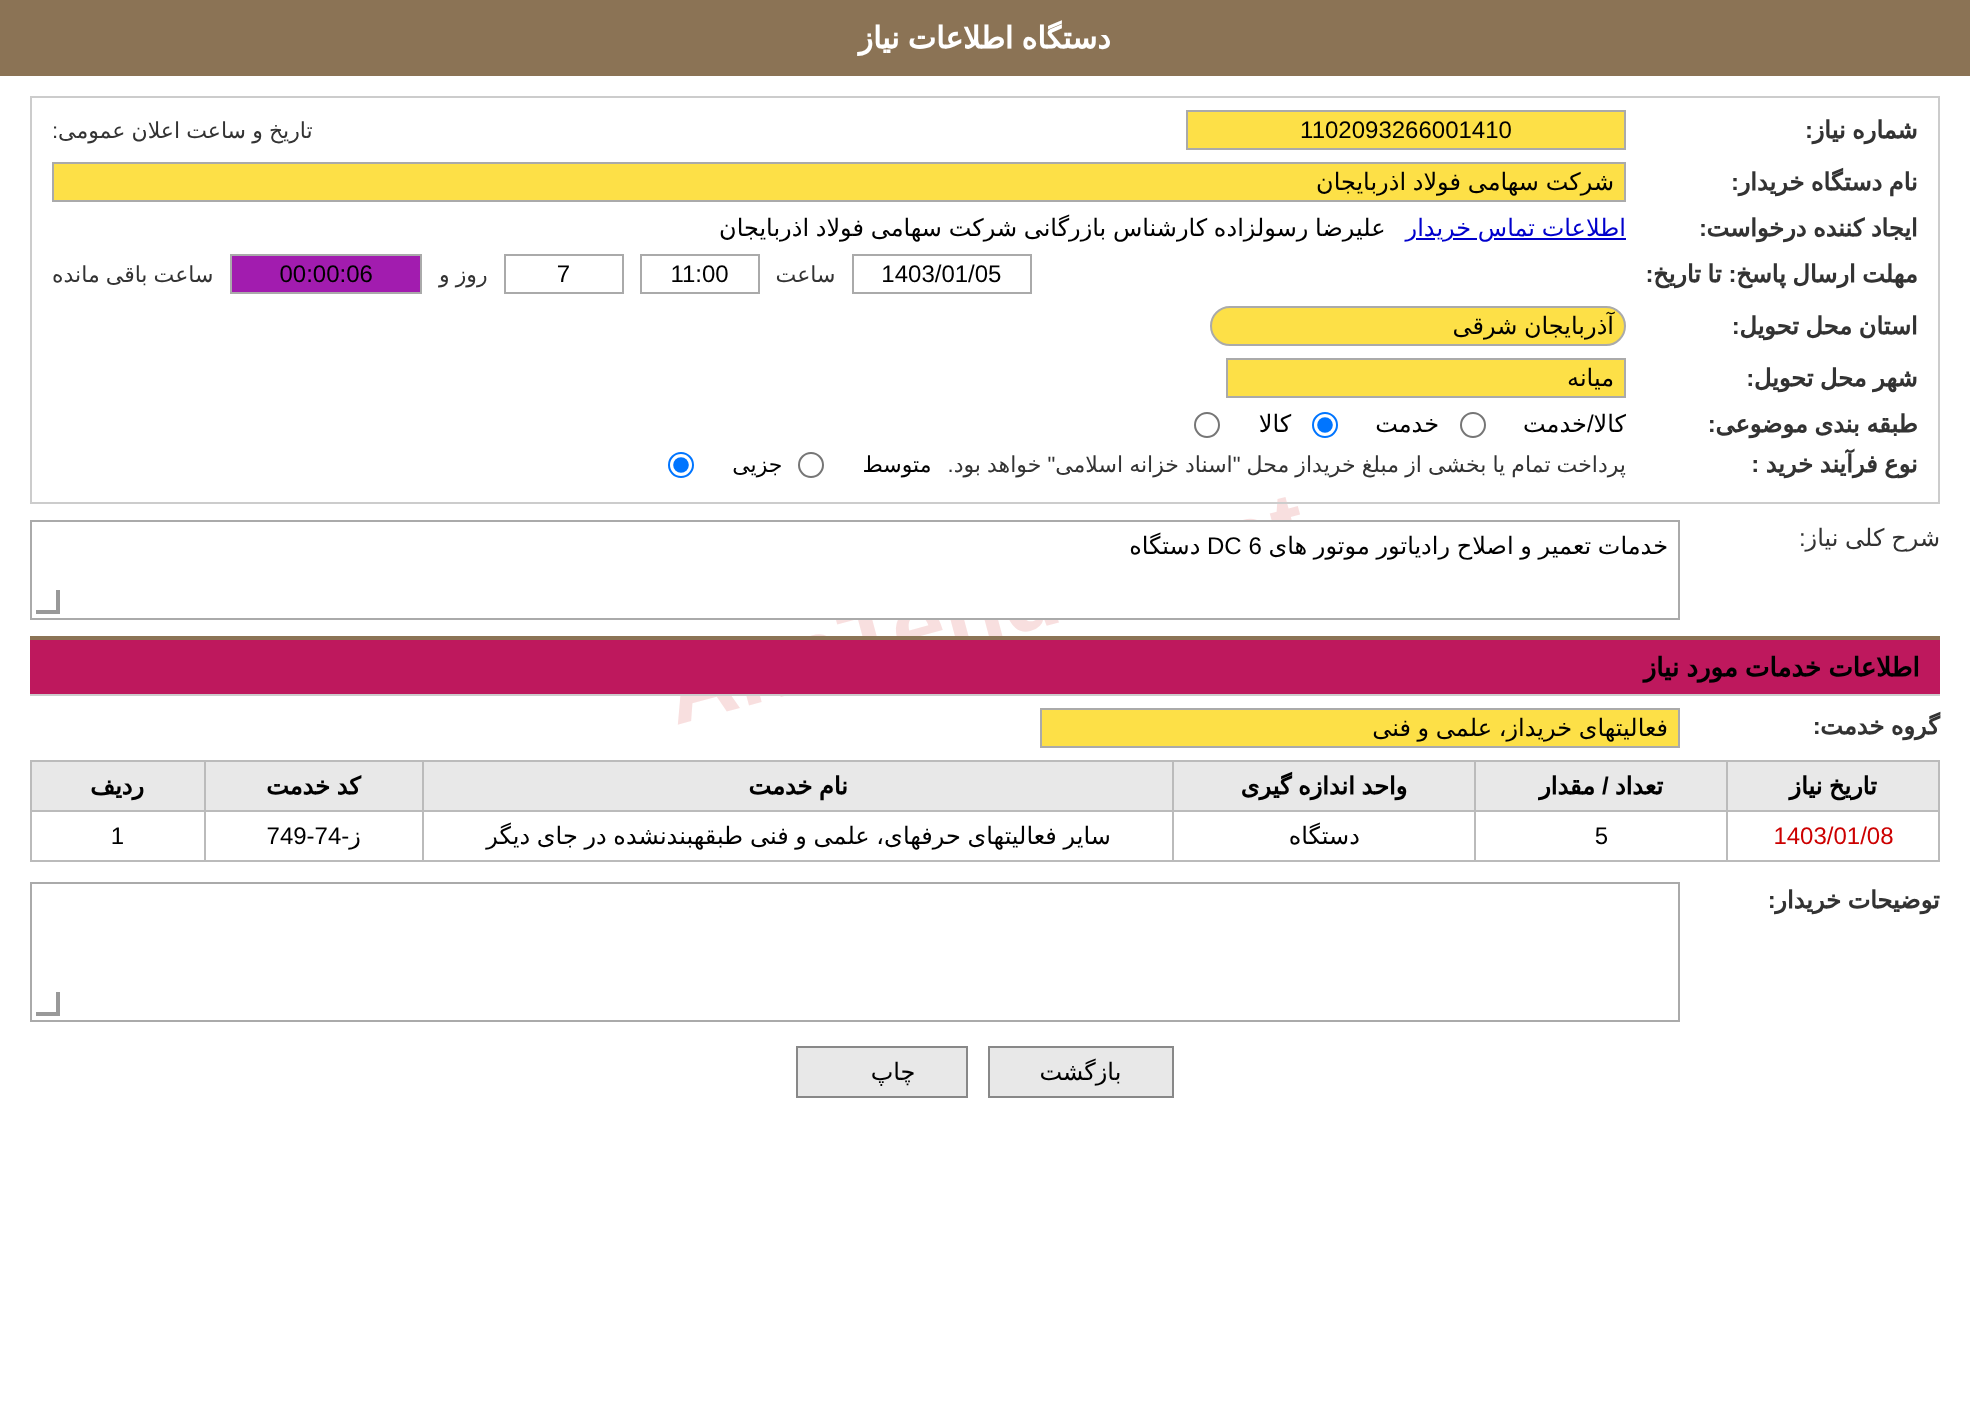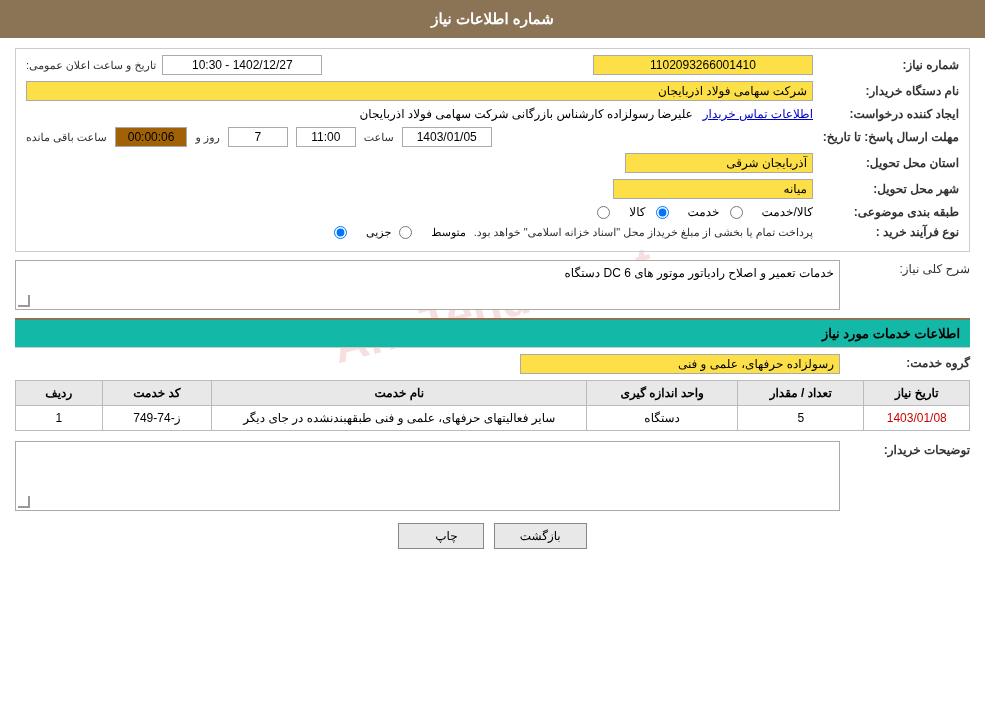--- a/index.html
+++ b/index.html
@@ -101,21 +101,21 @@
       align-items: center;
       gap: 19px;
     }
     .purchase-type-row {
       display: flex;
       align-items: center;
       gap: 8px;
       font-size: 11px;
     }
     .section-title {
-      background: #14b8a6;
+      background: #be185d;
       border-top: 2px solid #8b7355;
       border-bottom: 1px solid #ccc;
       padding: 6px 10px;
       font-weight: bold;
       font-size: 13px;
       text-align: right;
       margin: 8px 0 6px 0;
     }
     .description-box {
       border: 1px solid #aaa;
@@ -224,49 +224,48 @@
     }
     .row-value {
       flex: 1;
     }
     .info-block {
       border: 1px solid #ccc;
       padding: 6px 10px;
     }
     .timer-box {
       border: 1px solid #aaa;
-      padding: 2px 12px;
-      background: #a16207;
+      padding: 2px 24px;
+      background: #a21caf;
       min-width: 70px;
       text-align: left;
     }
   </style>
 </head>
 <body>
 
 <div class="page-wrapper">
 
   <div class="header-bar">
-    <span>شماره اطلاعات نیاز</span>
+    <span>دستگاه اطلاعات نیاز</span>
   </div>
 
   <div class="main-content watermark-area">
     <div class="watermark">AnaTender.net</div>
     <div class="inner-content">
 
       <div class="info-block">
 
         <div class="form-row">
           <div class="label-cell">شماره نیاز:</div>
           <div class="value-cell">
             <div class="input-box" style="width:220px;direction:ltr;text-align:center;">1102093266001410</div>
           </div>
 
           <div style="display:flex;align-items:center;gap:6px;margin-right:auto;">
-            <div class="announce-date-box">1402/12/27 - 10:30</div>
             <span class="small-label">تاریخ و ساعت اعلان عمومی:</span>
           </div>
         </div>
 
         <div class="form-row">
           <div class="label-cell">نام دستگاه خریدار:</div>
           <div class="value-cell">
             <div class="input-box input-wide">شرکت سهامی فولاد اذربایجان</div>
           </div>
         </div>
@@ -290,21 +289,21 @@
               <span class="small-label">روز و</span>
               <div class="timer-box">00:00:06</div>
               <span class="small-label">ساعت باقی مانده</span>
             </div>
           </div>
         </div>
 
         <div class="form-row">
           <div class="label-cell">استان محل تحویل:</div>
           <div class="value-cell">
-            <div class="input-box" style="width:188px;">آذربایجان شرقی</div>
+            <div class="input-box" style="width:208px;border-radius:10px;">آذربایجان شرقی</div>
           </div>
         </div>
 
         <div class="form-row">
           <div class="label-cell">شهر محل تحویل:</div>
           <div class="value-cell">
             <div class="input-box" style="width:200px;margin-left:40px;">میانه</div>
           </div>
         </div>
 
@@ -357,21 +356,21 @@
             </div>
           </div>
         </div>
       </div>
 
       <div class="section-title">اطلاعات خدمات مورد نیاز</div>
 
       <div class="full-row" style="margin-bottom:6px;">
         <div class="row-label" style="min-width:130px;font-weight:bold;color:#333;">گروه خدمت:</div>
         <div class="row-value">
-          <div class="input-box" style="width:320px;">رسولزاده حرفهای، علمی و فنی</div>
+          <div class="input-box" style="width:320px;">فعالیتهای خریداز، علمی و فنی</div>
         </div>
       </div>
 
       <table class="services-table">
         <thead>
           <tr>
             <th>تاریخ نیاز</th>
             <th>تعداد / مقدار</th>
             <th>واحد اندازه گیری</th>
             <th>نام خدمت</th>

